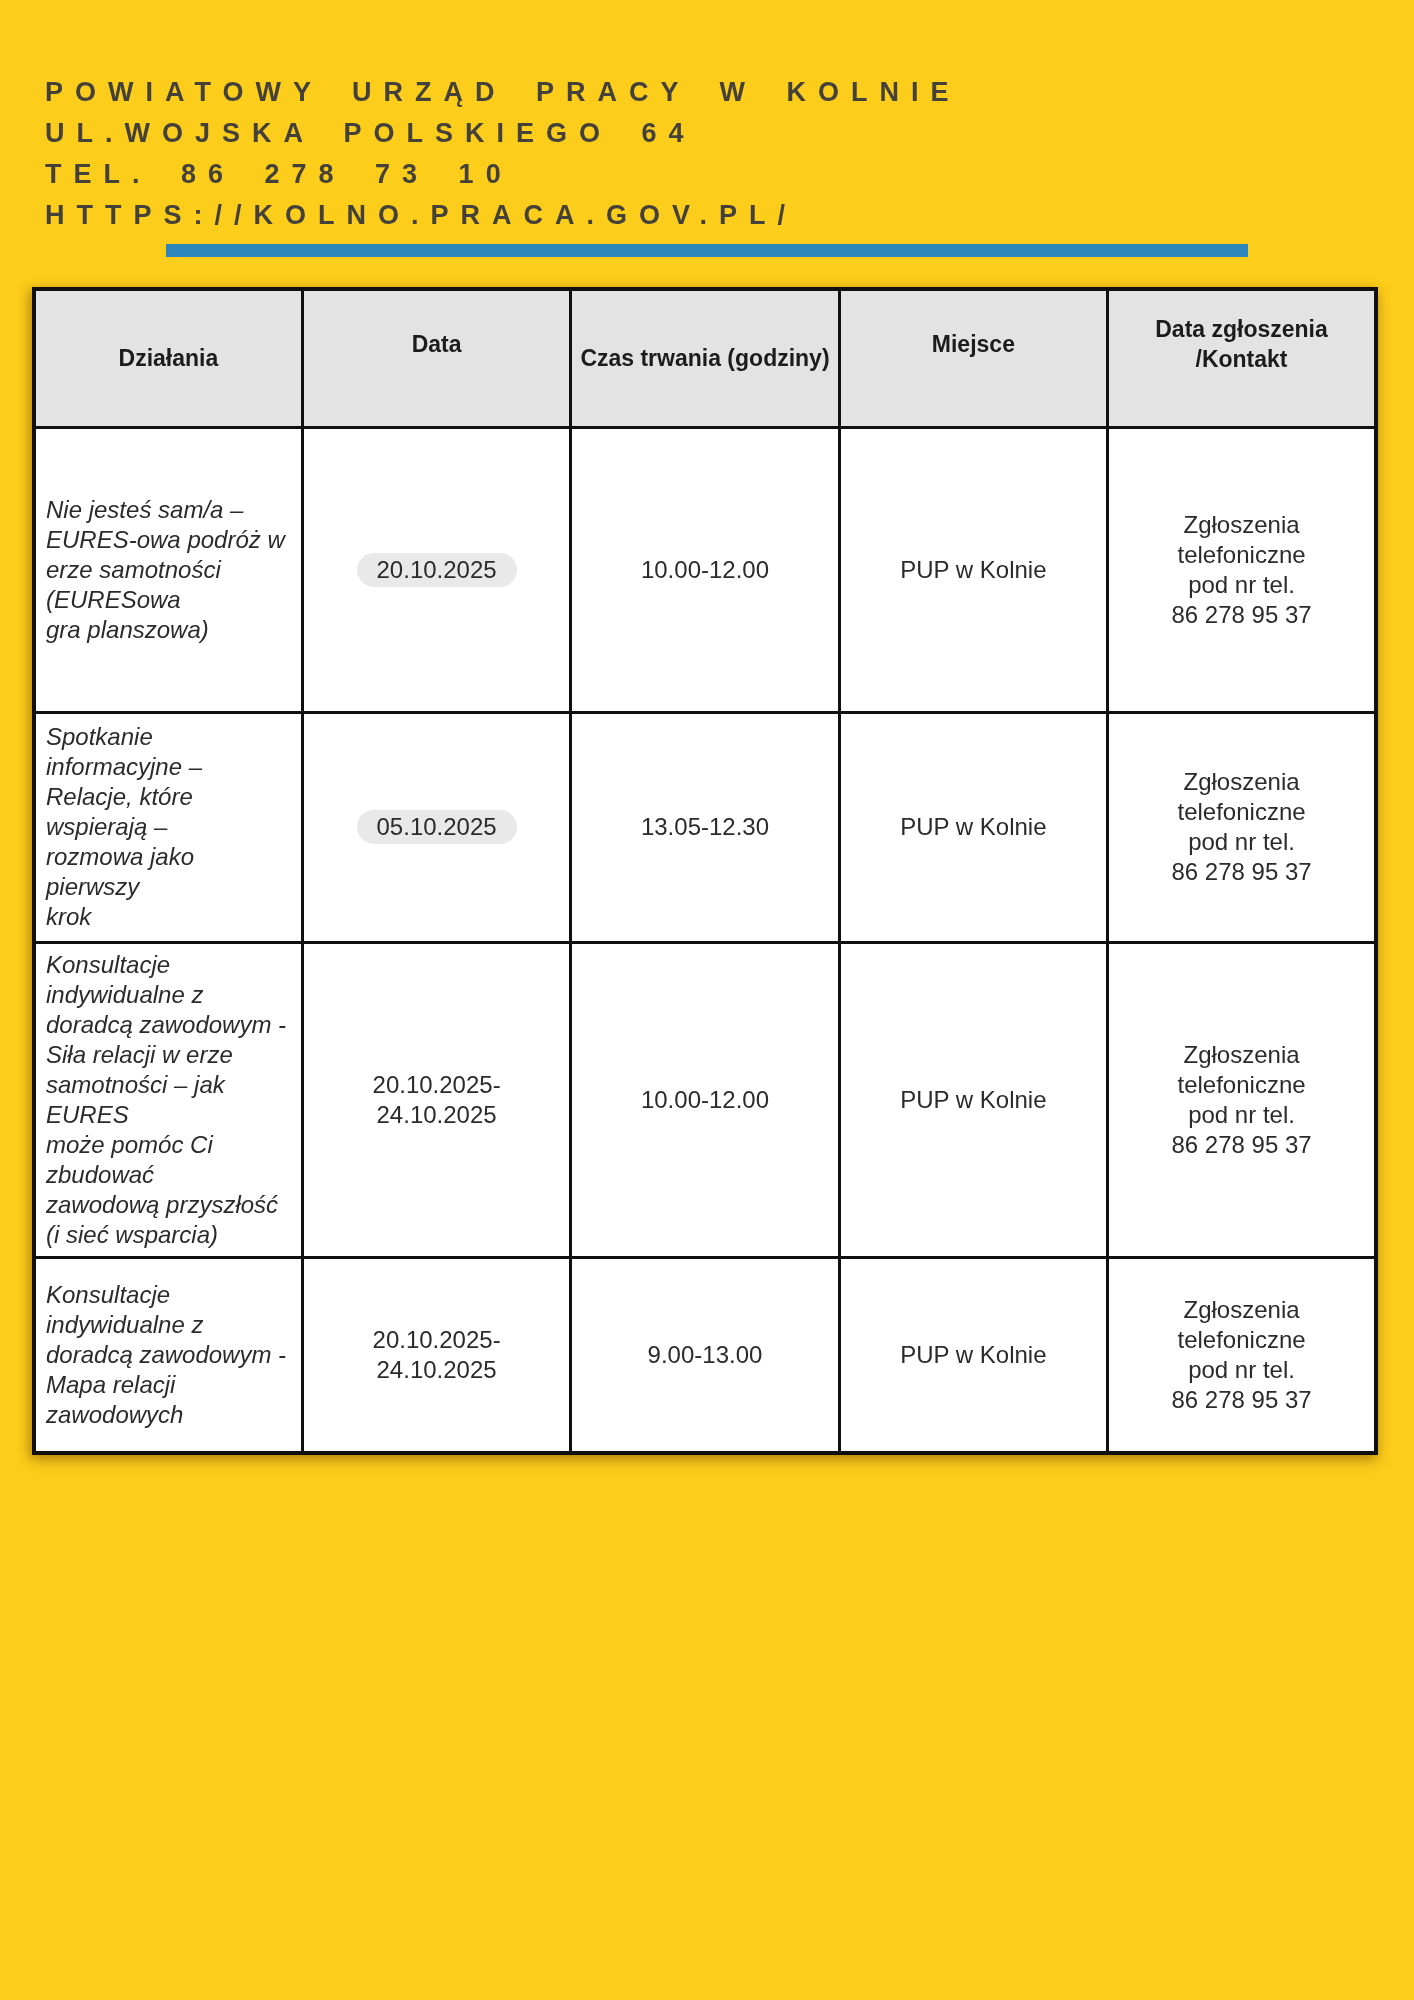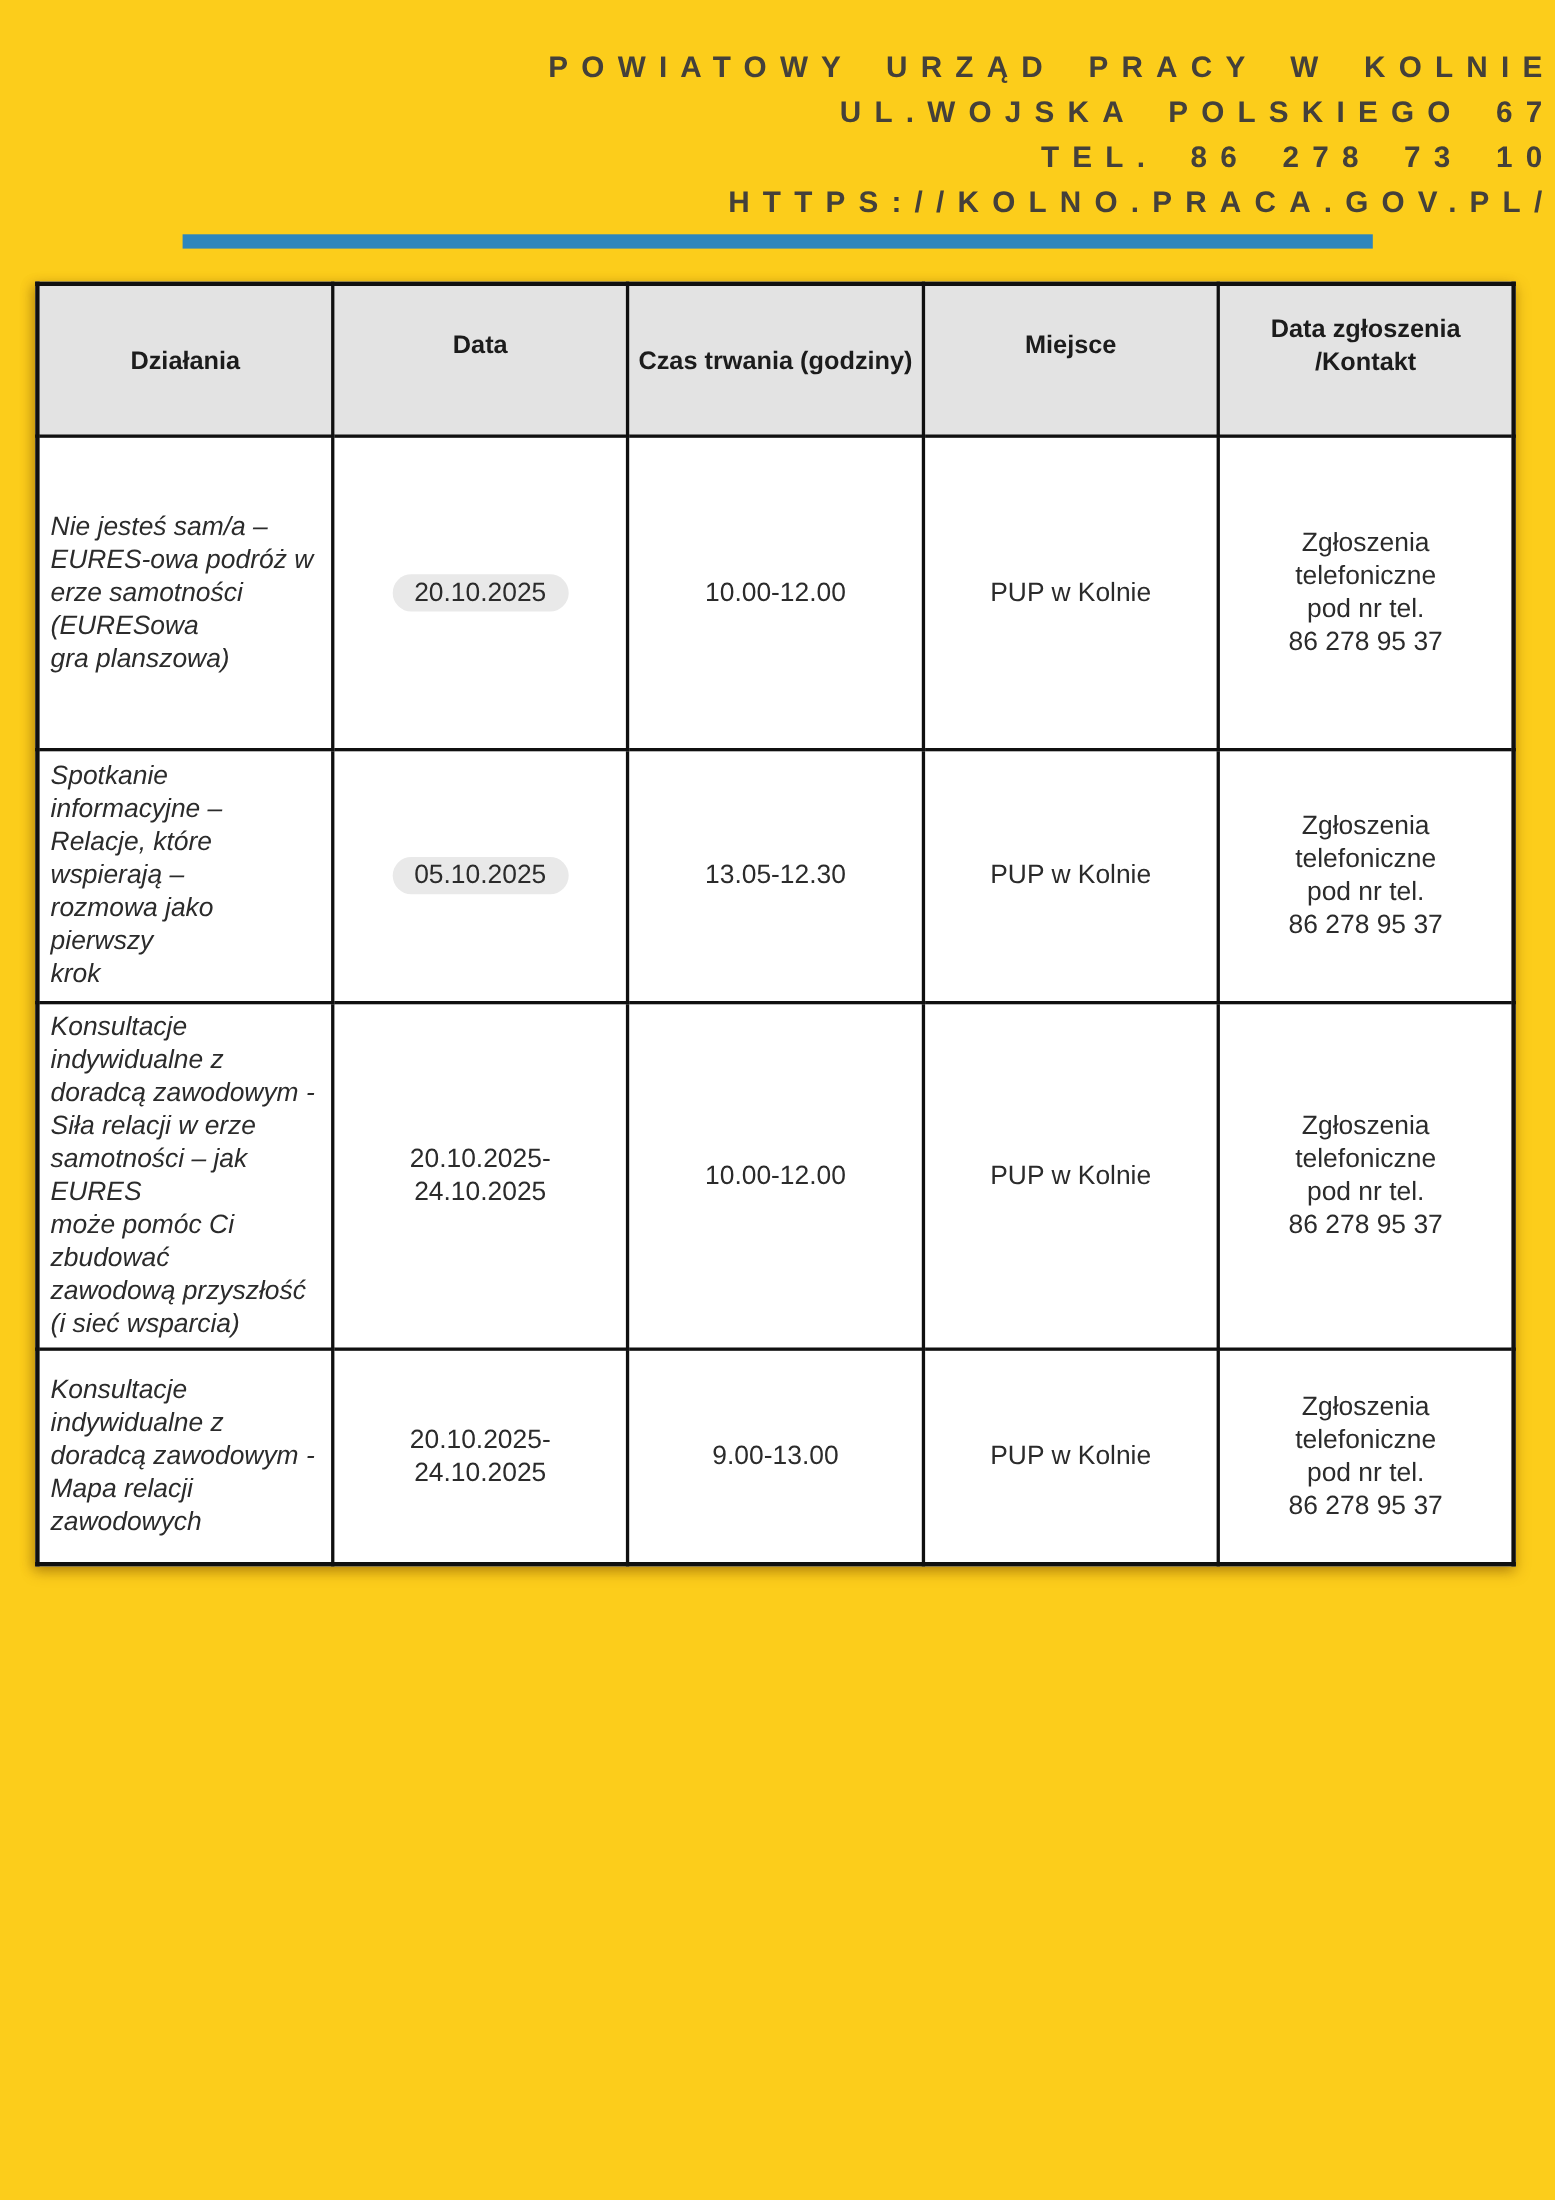--- a/index.html
+++ b/index.html
@@ -5,23 +5,24 @@
   html,body{margin:0;padding:0;}
   body{
     width:1414px;height:2000px;
     background:#FCCD1B;
     font-family:"Liberation Sans", sans-serif;
     position:relative;
     overflow:hidden;
   }
   
   .top-header{
-    padding-top:41px;
-    text-align:right;
+    padding-top:72px;
+    text-align:left;
     color:#44403A;
+    margin-left:45px;
   }
   .top-header .hline{
     font-weight:700;
     font-size:27px;
     line-height:41px;
     letter-spacing:12px;
     word-spacing:10px;
     white-space:nowrap;
   }
   .accent-bar{
@@ -69,21 +70,21 @@
     background:#E9E9E9;
     border-radius:26px;
     padding:2px 20px;
   }
 </style>
 </head>
 <body>
 
 <div class="top-header">
   <div class="hline">POWIATOWY URZĄD PRACY W KOLNIE</div>
-  <div class="hline">UL.WOJSKA POLSKIEGO 67</div>
+  <div class="hline">UL.WOJSKA POLSKIEGO 64</div>
   <div class="hline">TEL. 86 278 73 10</div>
   <div class="hline">HTTPS://KOLNO.PRACA.GOV.PL/</div>
 </div>
 
 <div class="accent-bar"></div>
 
 <div class="table-wrap">
   <table class="schedule">
     <colgroup>
       <col style="width:20%">

